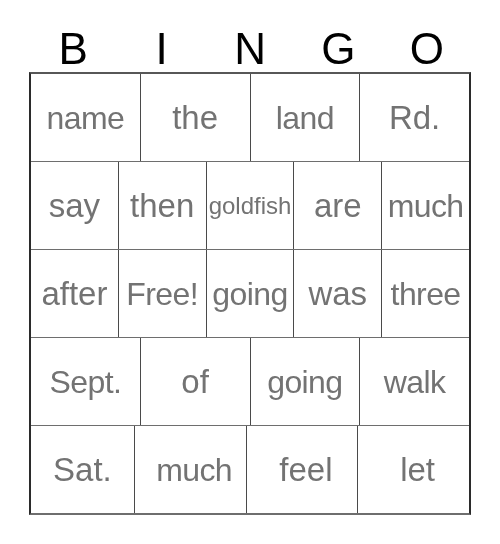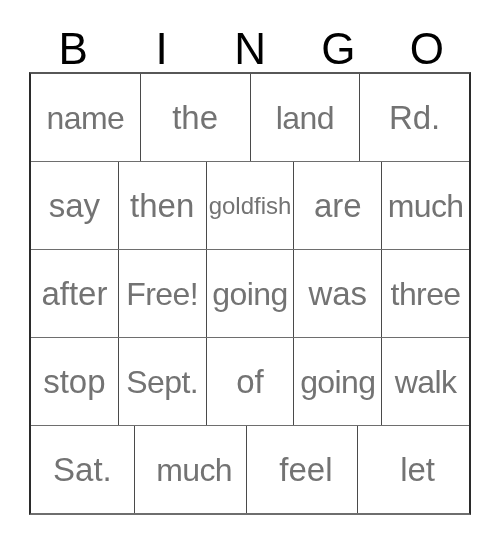--- a/index.html
+++ b/index.html
@@ -161,23 +161,20 @@
       <div class="bingo-cell">
           <span class="cell-text">was</span>
         </div>
       <div class="bingo-cell">
           <span class="cell-text tight">three</span>
         </div>
     </div>
 
     <div class="bingo-row">
       <div class="bingo-cell">
-          <span class="cell-text">stop</span>
-        </div>
-      <div class="bingo-cell">
           <span class="cell-text tight">Sept.</span>
         </div>
       <div class="bingo-cell">
           <span class="cell-text">of</span>
         </div>
       <div class="bingo-cell">
           <span class="cell-text tight">going</span>
         </div>
       <div class="bingo-cell">
           <span class="cell-text tight">walk</span>

